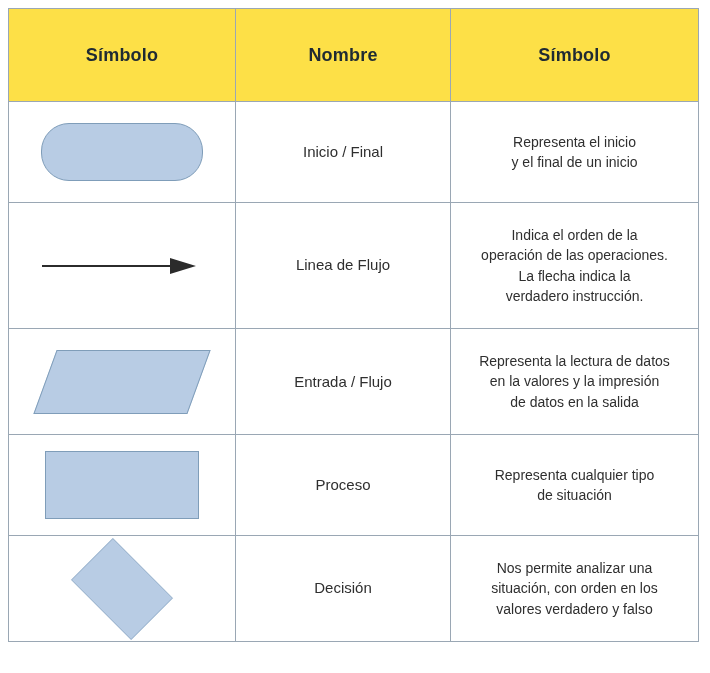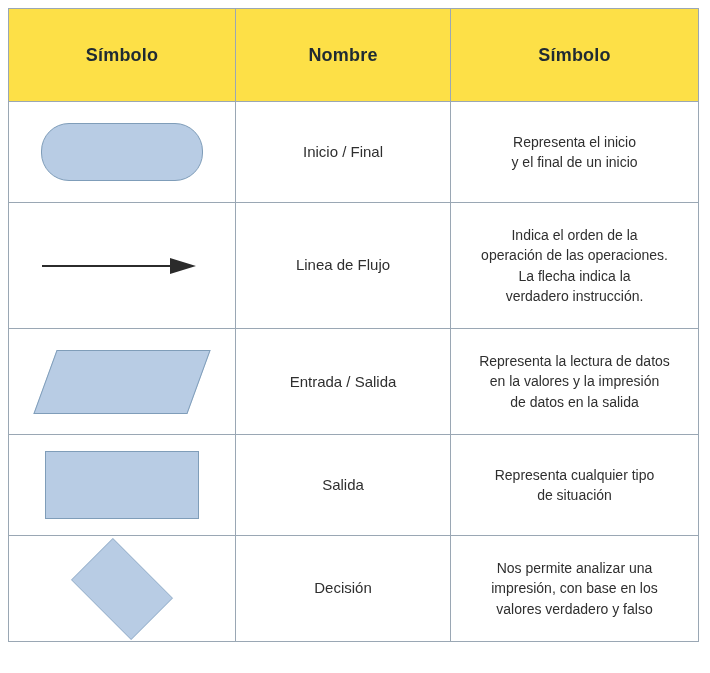--- a/index.html
+++ b/index.html
@@ -183,52 +183,52 @@
           <span class="func-line">verdadero instrucción.</span>
         </td>
       </tr>
 
       <tr>
         <td class="cell-symbol">
           <div class="shape-wrap">
             <div class="shape-parallelogram"></div>
           </div>
         </td>
-        <td class="cell-name">Entrada / Salida</td>
+        <td class="cell-name">Entrada / Flujo</td>
         <td class="cell-func">
           <span class="func-line">Representa la lectura de datos</span>
           <span class="func-line">en la valores y la impresión</span>
           <span class="func-line">de datos en la salida</span>
         </td>
       </tr>
 
       <tr>
         <td class="cell-symbol">
           <div class="shape-wrap">
             <div class="shape-rect"></div>
           </div>
         </td>
-        <td class="cell-name">Salida</td>
+        <td class="cell-name">Proceso</td>
         <td class="cell-func">
           <span class="func-line">Representa cualquier tipo</span>
           <span class="func-line">de situación</span>
         </td>
       </tr>
 
       <tr>
         <td class="cell-symbol">
           <div class="shape-wrap">
             <div class="diamond-box">
               <div class="shape-diamond"></div>
             </div>
           </div>
         </td>
         <td class="cell-name">Decisión</td>
         <td class="cell-func">
           <span class="func-line">Nos permite analizar una</span>
-          <span class="func-line">impresión, con base en los</span>
+          <span class="func-line">situación, con orden en los</span>
           <span class="func-line">valores verdadero y falso</span>
         </td>
       </tr>
 
     </tbody>
   </table>
 </div>
 
 </body></html>

